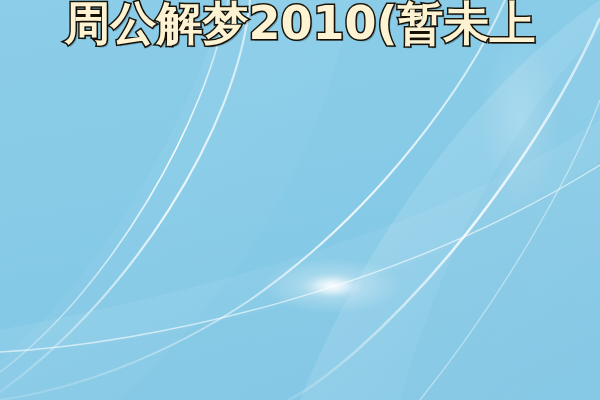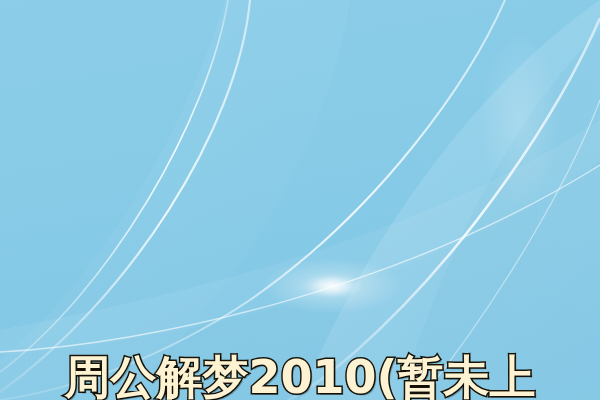--- a/index.html
+++ b/index.html
@@ -24,21 +24,21 @@
     height: 100%;
     display: block;
   }
   .title-wrap {
     position: absolute;
     left: 0;
     top: 0;
     width: 600px;
     height: 400px;
     display: flex;
-    align-items: flex-end;
+    align-items: flex-start;
     justify-content: center;
     pointer-events: none;
   }
   .title-text {
     font-family: "DejaVu Sans", "Liberation Sans", sans-serif;
     font-size: 46px;
     font-weight: bold;
     letter-spacing: 0px;
     line-height: 1;
     color: #fdf3d2;

